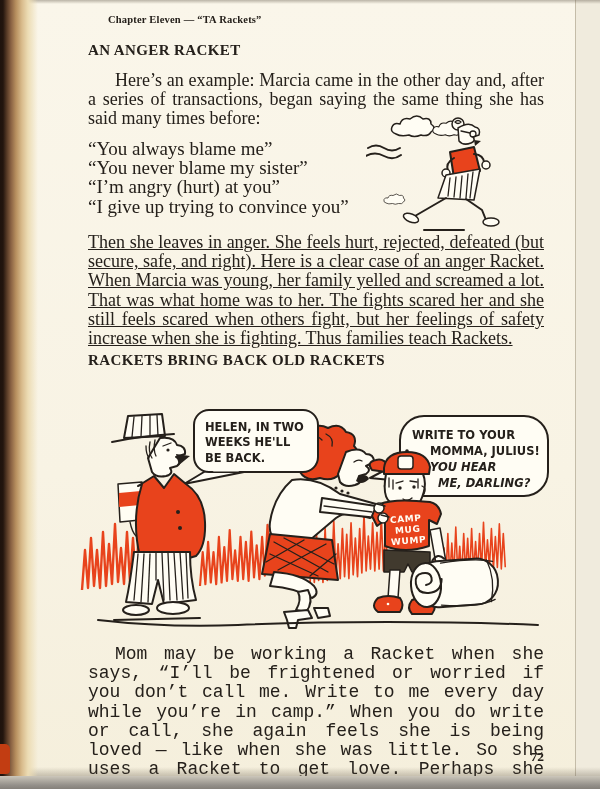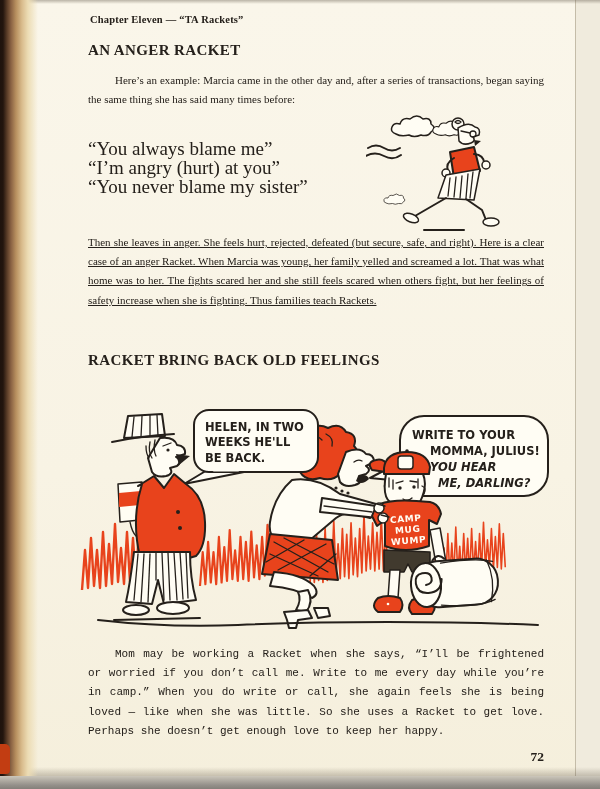--- a/index.html
+++ b/index.html
@@ -15,24 +15,24 @@
   .edge-top{position:absolute;top:0;left:0;right:0;height:4px;z-index:4;
     background:linear-gradient(180deg,rgba(110,100,85,.45),rgba(110,100,85,0));}
   .edge-right-strip{position:absolute;top:0;right:0;bottom:0;width:24px;background:#f0ebdd;border-left:1px solid #c4bca8;z-index:3;}
   .edge-bottom-shadow{position:absolute;left:0;right:0;bottom:13px;height:9px;z-index:4;
     background:linear-gradient(180deg,rgba(90,80,65,0),rgba(90,80,65,.30));}
   .edge-bottom{position:absolute;left:0;right:0;bottom:0;height:13px;z-index:5;
     background:linear-gradient(180deg,#cbc6ba,#94908a 70%,#84807a);}
   .cover-peek{position:absolute;left:0;bottom:15px;width:10px;height:30px;background:#c23d12;border-radius:0 5px 4px 0;z-index:6;}
 
   
-  .runhead{position:absolute;left:90px;top:14px;font-size:10.5px;font-weight:700;letter-spacing:.2px;}
+  .runhead{position:absolute;left:108px;top:14px;font-size:10.5px;font-weight:700;letter-spacing:.2px;}
   .h-sec{position:absolute;left:88px;margin:0;font-size:15px;font-weight:700;letter-spacing:.4px;font-family:Liberation Serif, serif;}
   #h1{top:42px;} #h2{top:352px;}
-  .para{position:absolute;left:88px;width:456px;margin:0;font-size:11px;line-height:19.2px;text-align:justify;}
+  .para{position:absolute;left:88px;width:456px;margin:0;font-size:18px;line-height:19.2px;text-align:justify;}
   .indent{text-indent:27px;}
   #p1{top:71px;} #p2{top:233px;text-decoration:underline;} #p3{top:645px;font-family:Liberation Mono, monospace;}
   .quotes{position:absolute;left:88px;top:139px;font-size:19px;line-height:19.2px;}
   .pagenum{position:absolute;left:88px;width:456px;top:749px;text-align:right;font-size:13.5px;font-weight:700;}
 
   
   .toon-small{position:absolute;left:366px;top:112px;width:182px;height:122px;}
   .toon-main{position:absolute;left:78px;top:394px;width:477px;height:252px;}
   .ln{fill:none;stroke:var(--ink);stroke-width:2;stroke-linecap:round;stroke-linejoin:round;}
   .ln1{fill:none;stroke:var(--ink);stroke-width:1.3;stroke-linecap:round;stroke-linejoin:round;}
@@ -54,22 +54,23 @@
 <div class="page">
 
   <div class="runhead">Chapter Eleven — “TA Rackets”</div>
 
   <h2 class="h-sec" id="h1">AN ANGER RACKET</h2>
 
   <p class="para indent" id="p1">Here’s an example: Marcia came in the other day and, after a series of transactions, began saying the same thing she has said many times before:</p>
 
   <div class="quotes">
     <div>“You always blame me”</div>
+    <div>“You never blame my sister”</div>
     <div>“I’m angry (hurt) at you”</div>
-    <div>“You never blame my sister”</div>
+    <div>“I give up trying to convince you”</div>
   </div>
 
   <svg class="toon-small" viewBox="0 0 182 122" aria-hidden="true">
     <defs>
       <path id="cl" d="M0,14 q-6,-2 -4,-7 q2,-5 8,-3 q2,-7 10,-5 q7,-6 13,0 q8,-2 8,5 q6,4 0,8 q-3,5 -10,3 q-7,3 -12,0 q-8,2 -13,-1 z"></path>
     </defs>
     <g>
       <use href="#cl" class="fw1" transform="translate(30,8)"></use>
       <use href="#cl" class="fw1" transform="translate(70,12) scale(0.72)"></use>
     </g>
@@ -101,21 +102,21 @@
       <path class="ln" d="M100,87 L116,98 L120,108"></path>
       <path class="ln" d="M80,86 L61,97 L49,104"></path>
       <ellipse class="fw1" cx="125" cy="110" rx="8" ry="4"></ellipse>
       <ellipse class="fw1" cx="45" cy="106" rx="8" ry="4" transform="rotate(22 45 106)"></ellipse>
       <path class="ln" d="M58,118 l40,0"></path>
     </g>
   </svg>
 
   <p class="para" id="p2">Then she leaves in anger. She feels hurt, rejected, defeated (but secure, safe, and right). Here is a clear case of an anger Racket. When Marcia was young, her family yelled and screamed a lot. That was what home was to her. The fights scared her and she still feels scared when others fight, but her feelings of safety increase when she is fighting. Thus families teach Rackets.</p>
 
-  <h2 class="h-sec" id="h2">RACKET BRING BACK OLD FEELINGS</h2>
+  <h2 class="h-sec" id="h2">RACKETS BRING BACK OLD RACKETS</h2>
 
   <svg class="toon-main" viewBox="0 0 477 252" aria-hidden="true">
     <defs>
       <path id="gp" class="grass" d="M0,0 l3,-40 l3,38 l3,-50 l3,48 l3,-36 l3,38 l3,-56 l3,54 l3,-42 l3,40 l3,-60 l3,58 l3,-34 l3,36 l3,-52 l3,50 l3,-44 l3,46 l3,-58 l3,54 l3,-38 l3,40 l3,-50 l3,46 l3,-60 l3,58 l3,-36 l3,34 l3,-48 l3,50 l3,-40 l3,38 l3,-54 l3,56 l3,-44 l3,42"></path>
     </defs>
 
     <g>
       <use href="#gp" transform="translate(4,196)"></use>
       <use href="#gp" transform="translate(122,192) scale(0.9,0.85)"></use>
       <use href="#gp" transform="translate(232,190) scale(0.72,0.95)"></use>

